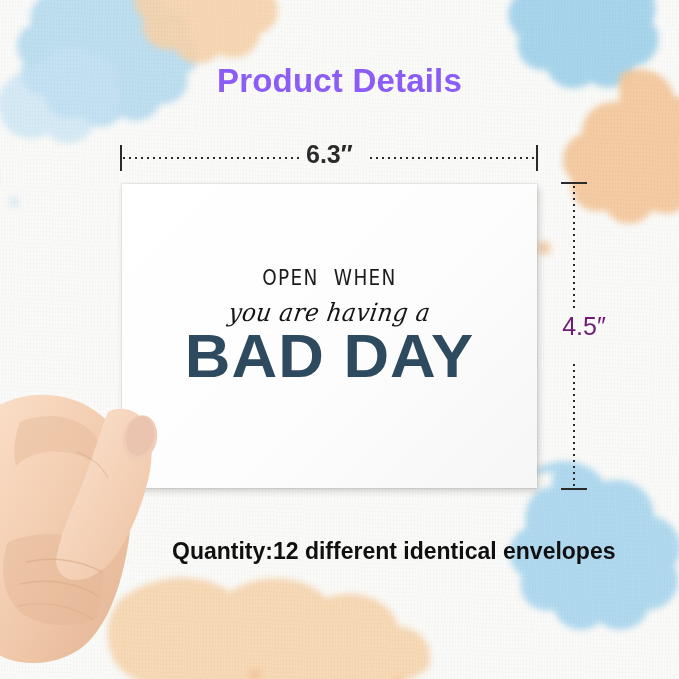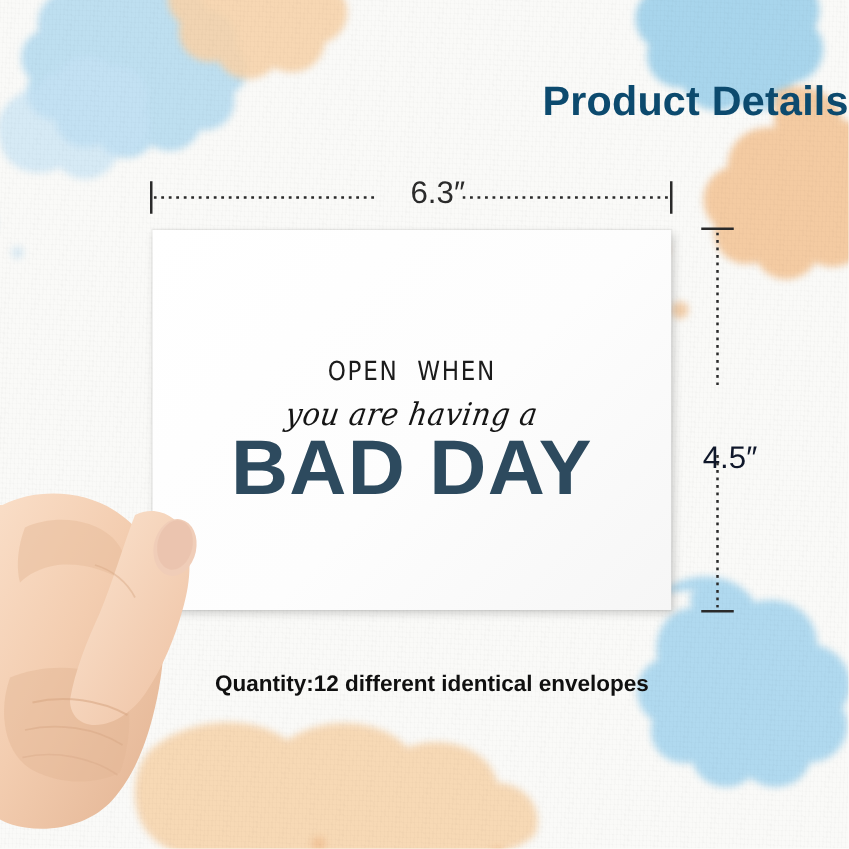--- a/index.html
+++ b/index.html
@@ -43,24 +43,24 @@
     position: absolute;
     filter: blur(3px);
   }
 
   
   .heading {
     position: absolute;
     left: 0;
     right: 0;
     top: 62px;
-    text-align: right;
+    text-align: center;
     font-size: 33px;
     font-weight: bold;
-    color: #0c4a6e;
+    color: #8b5cf6;
     letter-spacing: .2px;
   }
 
   
   .dim-h {
     position: absolute;
     left: 120px;
     top: 145px;
     width: 418px;
     height: 28px;
@@ -82,24 +82,24 @@
     background-size: 6px 2px;
     background-repeat: repeat-x;
   }
   .dim-h .seg.a { left: 3px;  width: 178px; }
   .dim-h .seg.b { right: 3px; width: 165px; }
   .dim-h .label {
     position: absolute;
     left: 186px;
     top: -5px;
     width: 66px;
-    text-align: right;
+    text-align: left;
     font-size: 25px;
     color: #2b2b2b;
-    font-weight: 400;
+    font-weight: 700;
   }
 
   .dim-v {
     position: absolute;
     left: 556px;
     top: 182px;
     width: 60px;
     height: 308px;
   }
   .dim-v .cap {
@@ -121,42 +121,40 @@
   }
   .dim-v .seg.a { top: 4px;    height: 122px; }
   .dim-v .seg.b { bottom: 4px; height: 122px; }
   .dim-v .label {
     position: absolute;
     left: -8px;
     top: 130px;
     width: 72px;
     text-align: center;
     font-size: 25px;
-    color: #0f172a;
+    color: #701a75;
     font-weight: 300;
-    margin-top: 40px;
   }
 
   
   .card {
     position: absolute;
     left: 122px;
     top: 184px;
     width: 415px;
     height: 304px;
     background: linear-gradient(135deg, #ffffff 0%, #fdfdfd 55%, #f6f6f6 100%);
     box-shadow: 2px 3px 7px rgba(0,0,0,.18), 0 0 0 1px rgba(0,0,0,.05);
   }
   .card-text {
     position: absolute;
     left: 0;
     right: 0;
     top: 82px;
     text-align: center;
-    margin-top: 19px;
   }
   .card-line1 {
     font-family: "DejaVu Sans", sans-serif;
     font-size: 21px;
     font-weight: 400;
     color: #1b1b1b;
     letter-spacing: 1.5px;
     word-spacing: 9px;
     transform: scaleX(.88);
   }
@@ -183,21 +181,21 @@
 
   
   .hand { position: absolute; left: -10px; top: 392px; width: 250px; height: 300px; }
 
   
   .desc {
     position: absolute;
     left: 172px;
     top: 536px;
     width: 480px;
-    font-size: 18px;
+    font-size: 23px;
     font-weight: bold;
     color: #101010;
     line-height: 1.32;
   }
 </style>
 </head>
 <body>
 
 <div id="stage">
 

